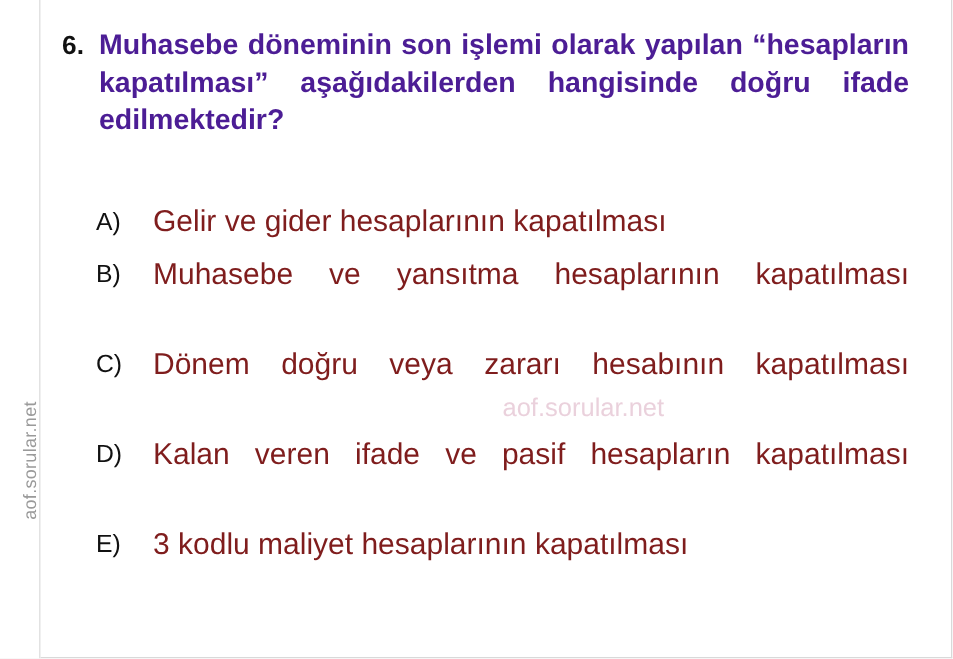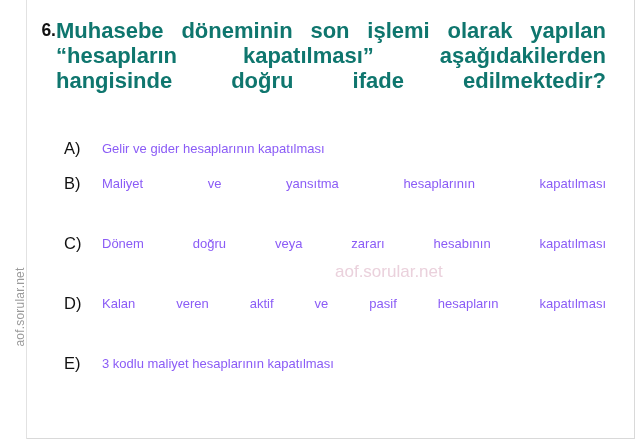--- a/index.html
+++ b/index.html
@@ -66,24 +66,25 @@
     flex: 0 0 auto;
     width: 30px;
     text-align: right;
     font-size: 17.5px;
     font-weight: bold;
     line-height: 25px;
     color: #111;
   }
   .q-text {
     flex: 1 1 auto;
-    font-size: 22px;
+    margin-left: 10px;
+    font-size: 19px;
     font-weight: bold;
     line-height: 25px;
-    color: #0f766e;
+    color: #4c1d95;
     text-align: justify;
     text-justify: inter-word;
     hyphens: none;
   }
   .q-text::after {
     content: "";
     display: inline-block;
     width: 100%;
   }
   .options {
@@ -98,23 +99,23 @@
   .opt-label {
     flex: 0 0 auto;
     width: 30px;
     font-size: 16.5px;
     line-height: 25px;
     color: #111;
   }
   .opt-text {
     flex: 1 1 auto;
     margin-left: 8px;
-    font-size: 13px;
+    font-size: 20px;
     line-height: 25px;
-    color: #8b5cf6;
+    color: #7f1d1d;
     text-align: justify;
     text-justify: inter-word;
   }
   .opt-text.justify::after {
     content: "";
     display: inline-block;
     width: 100%;
   }
   
   .center-watermark {
@@ -147,31 +148,31 @@
 
     <div class="options">
 
       <div class="option">
         <div class="opt-label">A)</div>
         <div class="opt-text">Gelir ve gider hesaplarının kapatılması</div>
       </div>
 
       <div class="option">
         <div class="opt-label">B)</div>
-        <div class="opt-text justify">Maliyet ve yansıtma hesaplarının kapatılması</div>
+        <div class="opt-text justify">Muhasebe ve yansıtma hesaplarının kapatılması</div>
       </div>
 
       <div class="option">
         <div class="opt-label">C)</div>
         <div class="opt-text justify">Dönem doğru veya zararı hesabının kapatılması</div>
       </div>
 
       <div class="option">
         <div class="opt-label">D)</div>
-        <div class="opt-text justify">Kalan veren aktif ve pasif hesapların kapatılması</div>
+        <div class="opt-text justify">Kalan veren ifade ve pasif hesapların kapatılması</div>
       </div>
 
       <div class="option">
         <div class="opt-label">E)</div>
         <div class="opt-text">3 kodlu maliyet hesaplarının kapatılması</div>
       </div>
 
     </div>
   </div>
 

